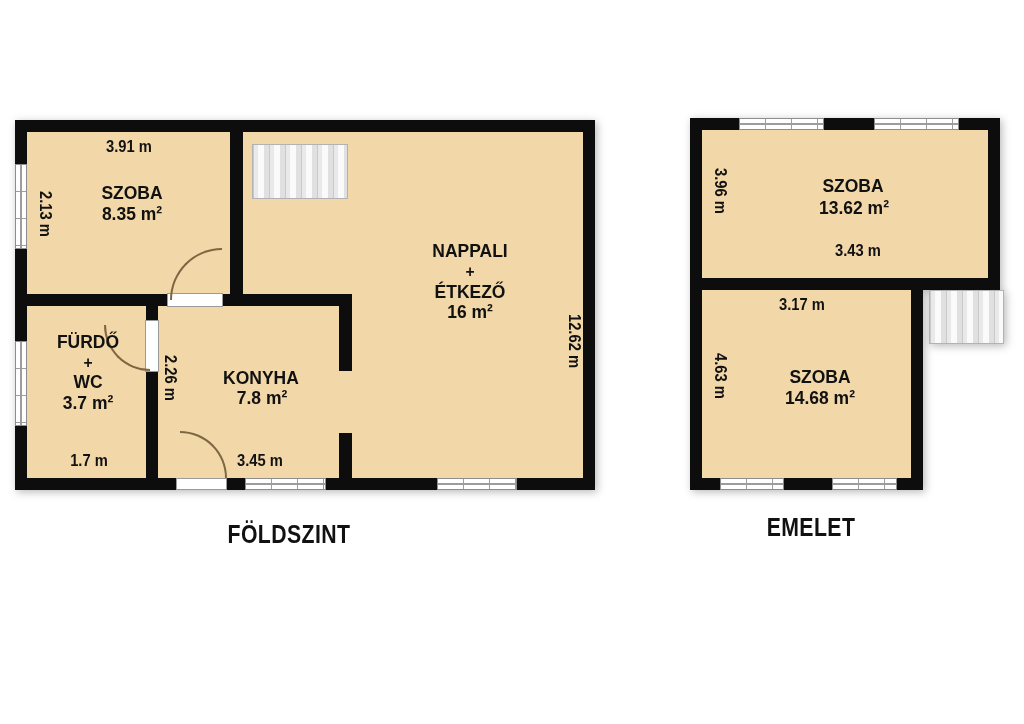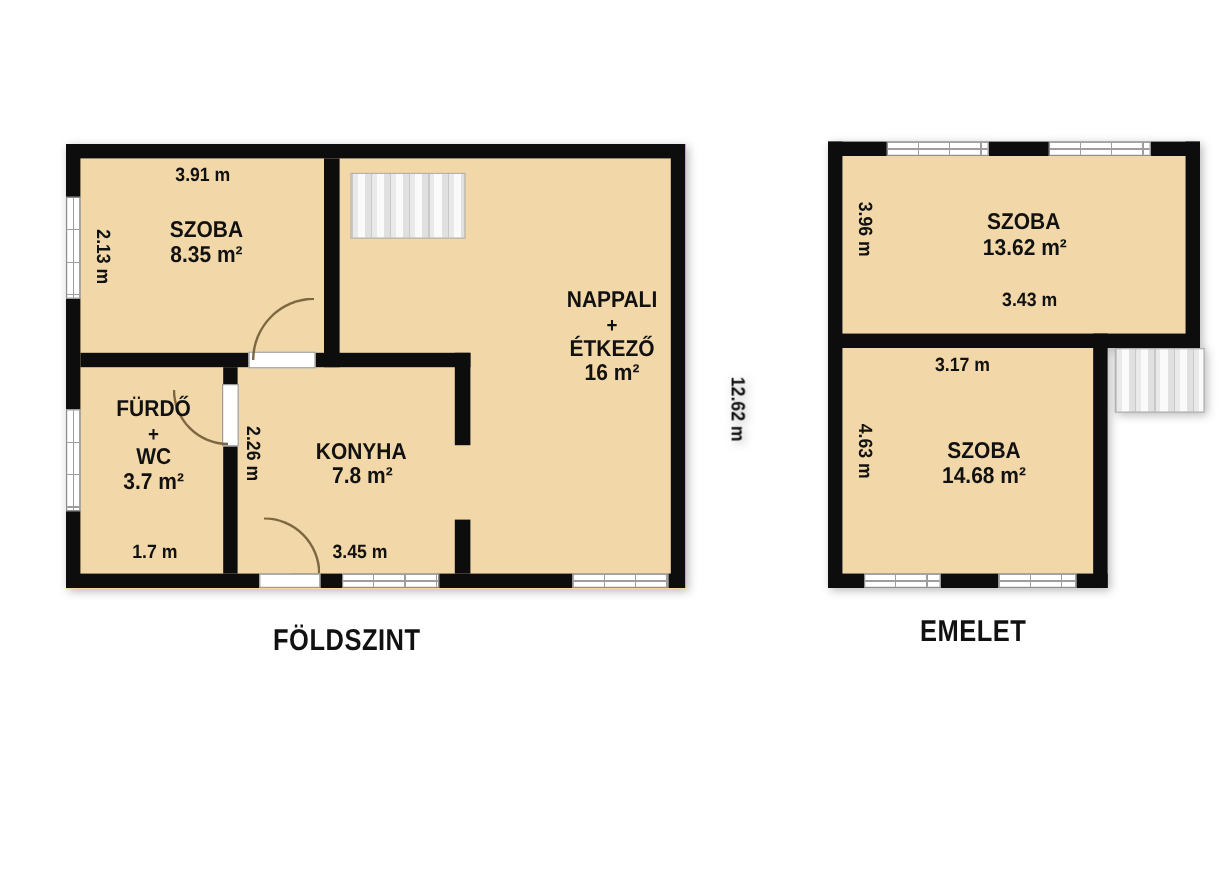--- a/index.html
+++ b/index.html
@@ -1,20 +1,20 @@
 <!DOCTYPE html>
 <html><head>
 <meta charset="utf-8">
 <style>
   html,body{margin:0;padding:0;background:#fff;}
   #stage{position:relative;width:1024px;height:724px;background:#fff;overflow:hidden;
          font-family:"Liberation Sans",sans-serif;font-weight:bold;color:#111;}
   .plan{position:absolute;filter:drop-shadow(2px 2px 4px rgba(0,0,0,0.28));}
-  #plan-ground{left:15px;top:120px;width:516px;height:370px;border:12px solid #0d0d0d;
-               background:#f2d8a8;box-sizing:border-box;margin-left:40px;}
+  #plan-ground{left:15px;top:120px;width:580px;height:370px;border:12px solid #0d0d0d;
+               background:#f2d8a8;box-sizing:border-box;}
   #plan-upper{left:690px;top:118px;width:316px;height:372px;}
   .wall{position:absolute;background:#0d0d0d;}
   .fill{position:absolute;background:#f2d8a8;}
   .sill{position:absolute;background:#fff;border:1px solid #9a9a9a;box-sizing:border-box;}
   .win{position:absolute;background-color:#fff;border:1px solid #8d8d8d;box-sizing:border-box;}
   .win-h{background-image:
      repeating-linear-gradient(to right,transparent 0 25px,#9d9d9d 25px 26px),
      linear-gradient(to bottom,transparent 0 45%,#9d9d9d 45% 58%,transparent 58%);}
   .win-v{background-image:
      repeating-linear-gradient(to bottom,transparent 0 26px,#9d9d9d 26px 27px),

